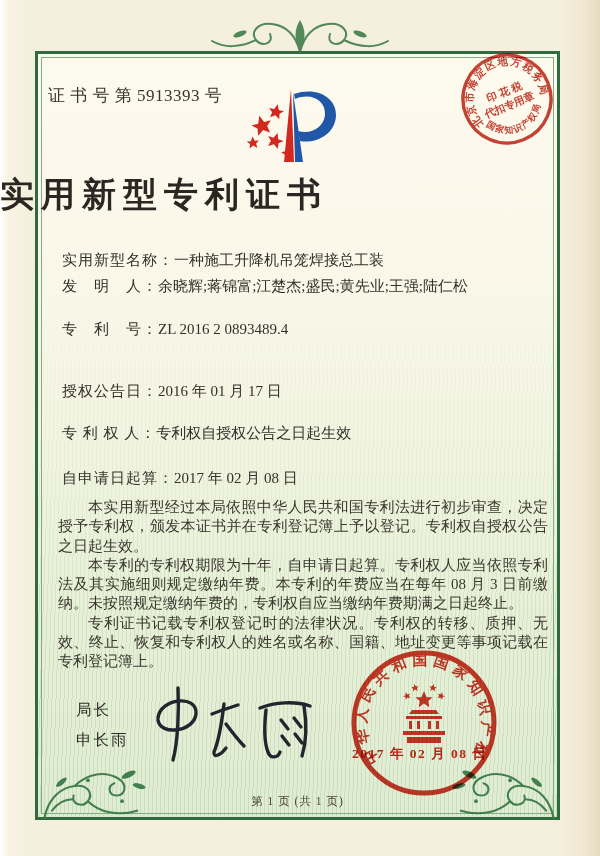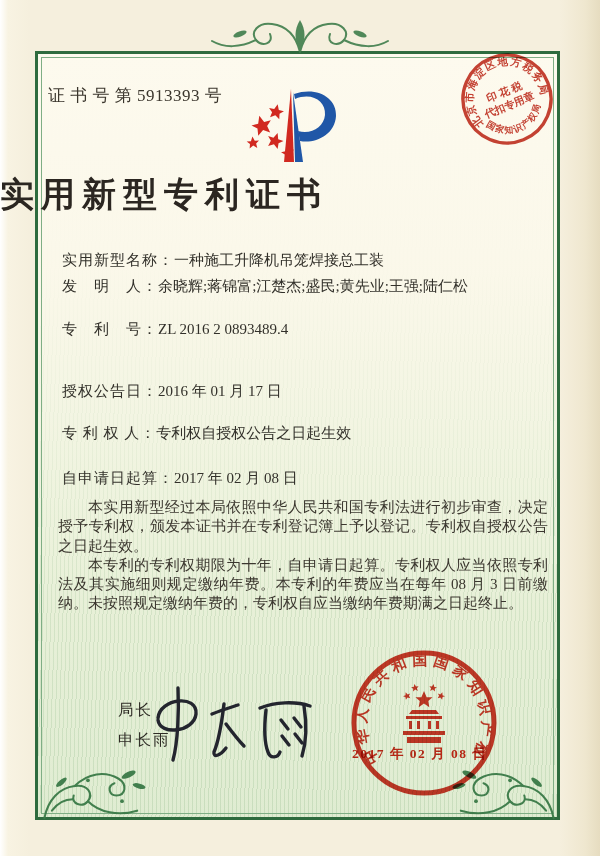--- a/index.html
+++ b/index.html
@@ -20,21 +20,21 @@
     font-size:34px;font-weight:bold;letter-spacing:7px;color:#2b2621;}
   .fields{position:absolute;left:62px;top:0;width:480px;z-index:2;font-size:15px;color:#32302a;}
   .field-row{position:absolute;left:0;width:480px;white-space:nowrap;}
   .field-row .f-label{letter-spacing:1px;text-align:center;}
   .fr0{top:251px}.fr1{top:277px}.fr2{top:320px}.fr3{top:382px}.fr4{top:424px}.fr5{top:469px}
   .paras{position:absolute;left:58px;top:498px;width:490px;z-index:2;
     font-size:15px;line-height:19.3px;text-align:justify;color:#3b372f;}
   .paras p{margin:0;text-indent:2em;}
   .issuer{position:absolute;left:76px;top:700px;z-index:3;font-size:15.5px;letter-spacing:2px;color:#2e2b25;
     font-family:"Liberation Sans","DejaVu Sans",sans-serif;}
-  .issuer div{margin-bottom:9px;margin-left:42px;}
+  .issuer div{margin-bottom:9px;}
   .sig{position:absolute;left:140px;top:680px;z-index:3;}
   .footer{position:absolute;left:35px;top:794px;width:525px;text-align:center;z-index:2;
     font-size:11.5px;letter-spacing:1px;color:#4a443a;}
   .tax-stamp{position:absolute;left:442px;top:34px;width:130px;height:130px;z-index:4;
     transform:rotate(-22deg);opacity:.92;mix-blend-mode:multiply;}
   .seal{position:absolute;left:349px;top:648px;width:150px;height:150px;z-index:4;
     opacity:.95;mix-blend-mode:multiply;}
   .seal-date{position:absolute;left:352px;top:745px;width:170px;z-index:5;
     font-size:13.5px;letter-spacing:1.5px;color:#cf2b1a;font-weight:bold;mix-blend-mode:multiply;}
   .logo{position:absolute;left:245px;top:86px;width:100px;height:82px;z-index:2;}
@@ -145,20 +145,21 @@
       <span class="f-label">专 利 权 人：</span><span>专利权自授权公告之日起生效</span>
     </div>
     <div class="field-row fr5">
       <span class="f-label">自申请日起算：</span><span>2017 年 02 月 08 日</span>
     </div>
   </div>
 
   <div class="paras">
     <p>本实用新型经过本局依照中华人民共和国专利法进行初步审查，决定授予专利权，颁发本证书并在专利登记簿上予以登记。专利权自授权公告之日起生效。</p>
     <p>本专利的专利权期限为十年，自申请日起算。专利权人应当依照专利法及其实施细则规定缴纳年费。本专利的年费应当在每年 08 月 3 日前缴纳。未按照规定缴纳年费的，专利权自应当缴纳年费期满之日起终止。</p>
+    <p>专利证书记载专利权登记时的法律状况。专利权的转移、质押、无效、终止、恢复和专利权人的姓名或名称、国籍、地址变更等事项记载在专利登记簿上。</p>
   </div>
 
   <div class="issuer">
     <div>局长</div>
     <div>申长雨</div>
   </div>
 
   <svg class="sig" width="180" height="85" viewBox="0 0 180 85">
     <g stroke="#23252e" stroke-width="3.4" fill="none" stroke-linecap="round" stroke-linejoin="round">
       <path d="M 18,38 C 20,18 58,14 56,34 C 54,52 20,56 18,40"></path>
@@ -192,14 +193,15 @@
       <rect x="60" y="73" width="3" height="8"></rect>
         <rect x="68" y="73" width="3" height="8"></rect>
       <rect x="79" y="73" width="3" height="8"></rect>
         <rect x="87" y="73" width="3" height="8"></rect>
       <rect x="54" y="83" width="42" height="4"></rect>
       <rect x="58" y="89" width="34" height="6"></rect>
     </g>
   </svg>
   <div class="seal-date">2017 年 02 月 08 日</div>
 
+  <div class="footer">第 1 页 (共 1 页)</div>
 
 </div>
 
 </body></html>

